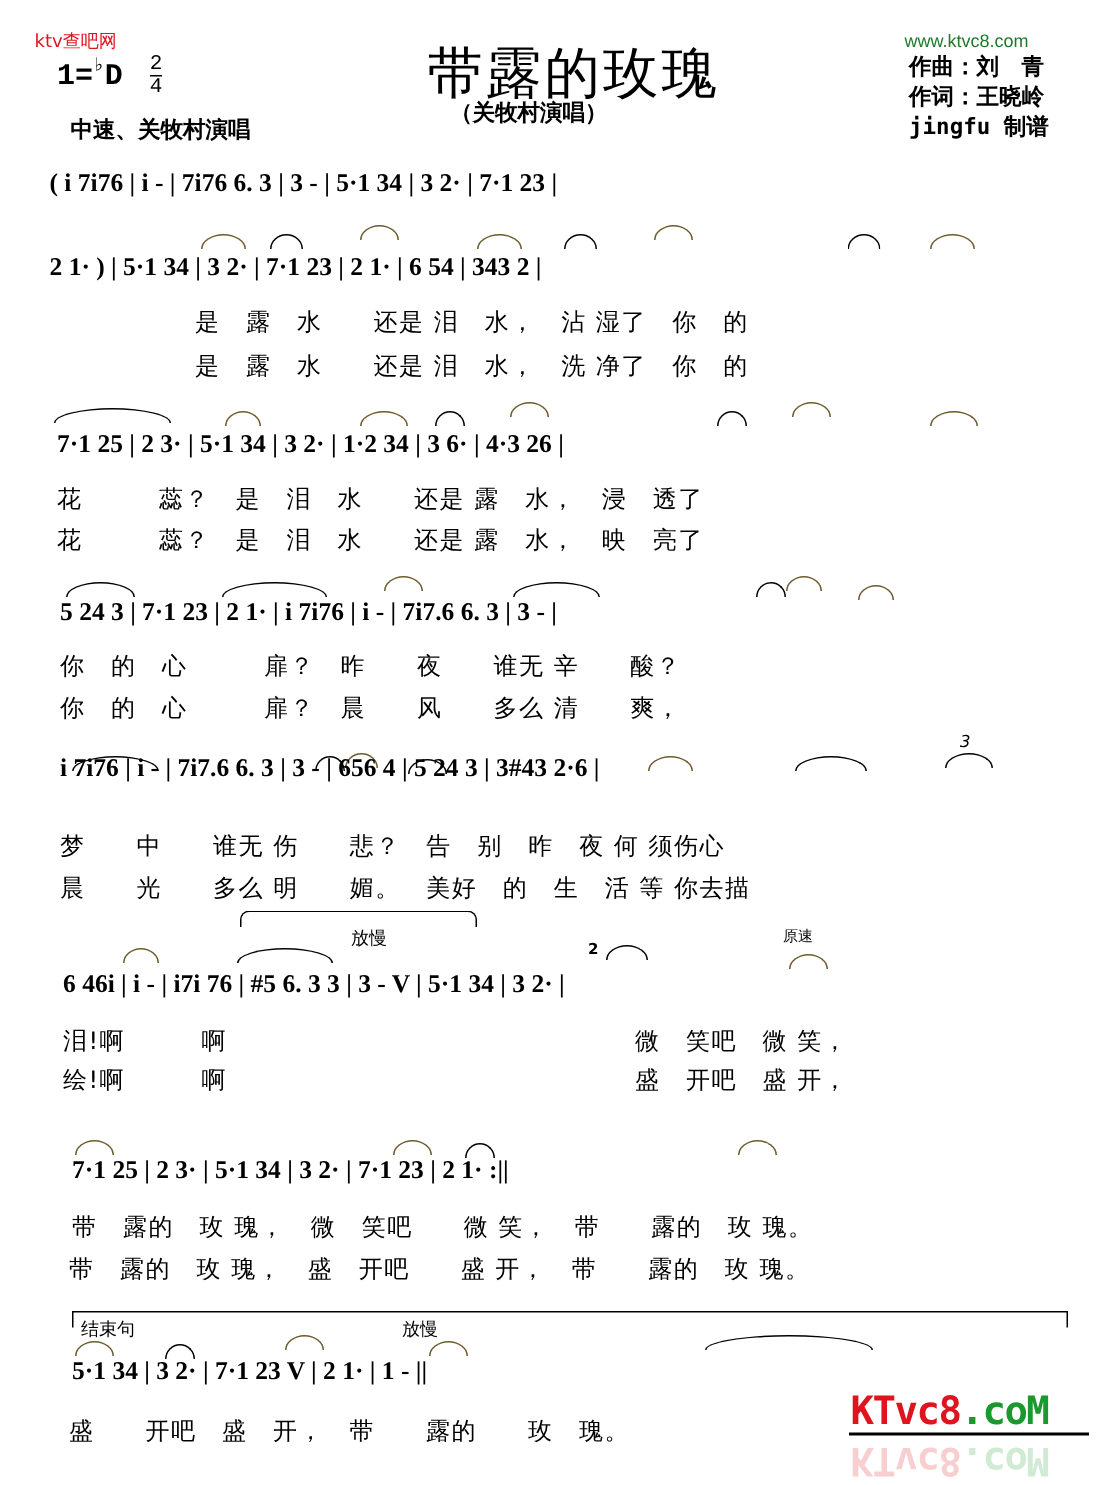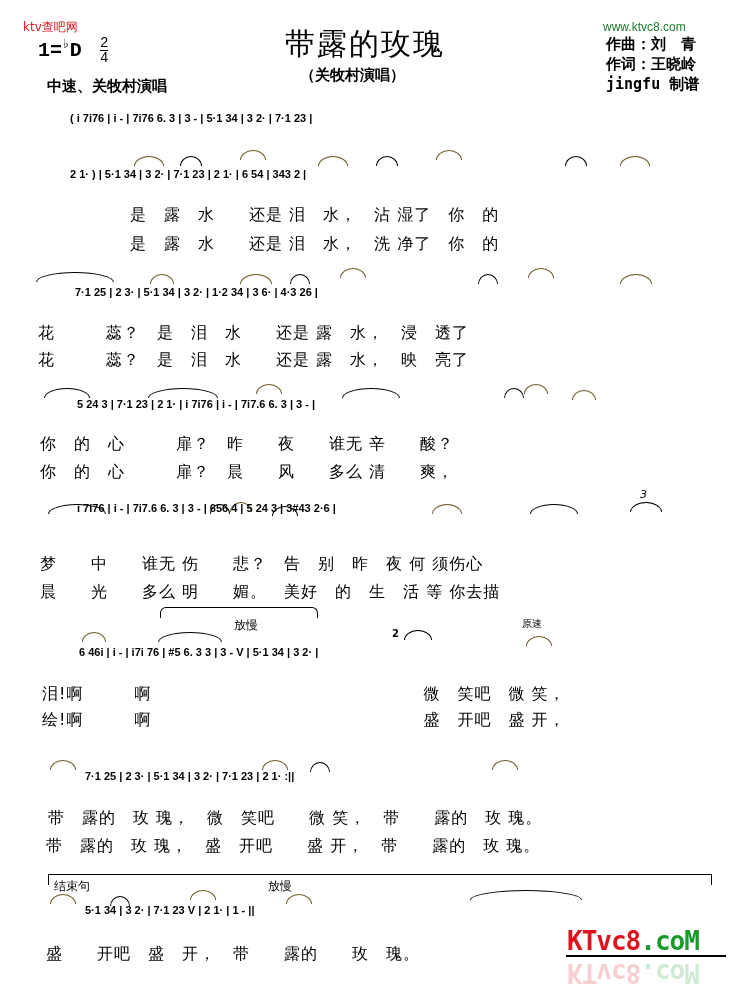--- a/index.html
+++ b/index.html
@@ -7,25 +7,25 @@
          font-family:"Liberation Sans", sans-serif; color:#000; }
   .abs { position:absolute; white-space:nowrap; }
   .site { left:23px; top:19px; font-size:12px; color:#e0141e; font-family:"DejaVu Sans", sans-serif; }
   .site-url { left:603px; top:20px; font-size:12px; color:#1d7a2b; }
   .key { left:38px; top:36px; font-size:20px; font-family:Liberation Mono, monospace; font-weight:bold; }
   .key .flat { font-size:13px; vertical-align:top; font-weight:normal; }
   .key .frac { display:inline-block; vertical-align:middle; text-align:center; font-size:14px; line-height:14px; margin-left:6px; font-weight:normal; }
   .key .frac span { display:block; }
   .key .frac span:first-child { border-bottom:1px solid #000; }
   .tempo { left:47px; top:77px; font-size:15px; font-weight:bold; font-family:"DejaVu Sans", sans-serif; }
-  .title { left:285px; top:24px; font-size:30px; font-family:"Liberation Serif", serif; letter-spacing:2px; }
+  .title { left:285px; top:24px; font-size:37px; font-family:"Liberation Serif", serif; letter-spacing:2px; }
   .subtitle { left:300px; top:66px; font-size:15px; font-weight:bold; font-family:"DejaVu Sans", sans-serif; }
   .credits { left:606px; top:34px; font-size:15px; line-height:20px; font-weight:bold; font-family:"DejaVu Sans Mono", monospace; }
   .row { position:absolute; left:0; width:745px; }
-  .notes { position:absolute; font-size:11px; font-weight:bold; font-family:Liberation Sans, sans-serif; white-space:nowrap;margin-left:37px; }
+  .notes { position:absolute; font-size:17px; font-weight:bold; font-family:Liberation Serif, serif; white-space:nowrap; }
   .lyric { position:absolute; font-size:16px; font-family:"DejaVu Sans", sans-serif; white-space:nowrap; letter-spacing:1px; }
   .slur { position:absolute; border:1.5px solid #000; border-bottom:none; border-radius:50% 50% 0 0 / 100% 100% 0 0; height:9px; }
   .slur.tan { border-color:#6b5a2a; }
   .mark { position:absolute; font-size:11px; font-family:"DejaVu Sans", sans-serif; }
   .bracket { position:absolute; border:1px solid #000; border-bottom:none; height:10px; border-radius:6px 6px 0 0; }
   .logo { left:567px; top:926px; font-size:26px; font-weight:bold; font-family:"DejaVu Sans Mono", monospace; letter-spacing:-1px; }
   .logo .r { color:#e0141e; } .logo .g { color:#1a9a2e; }
   .logo-line { left:566px; top:955px; width:160px; height:2px; background:#000; }
   .logo-reflect { left:567px; top:958px; font-size:26px; font-weight:bold; font-family:"DejaVu Sans Mono", monospace; transform:scaleY(-1); opacity:0.2; letter-spacing:-1px; }
   .logo-reflect .r { color:#e0141e; } .logo-reflect .g { color:#1a9a2e; }

